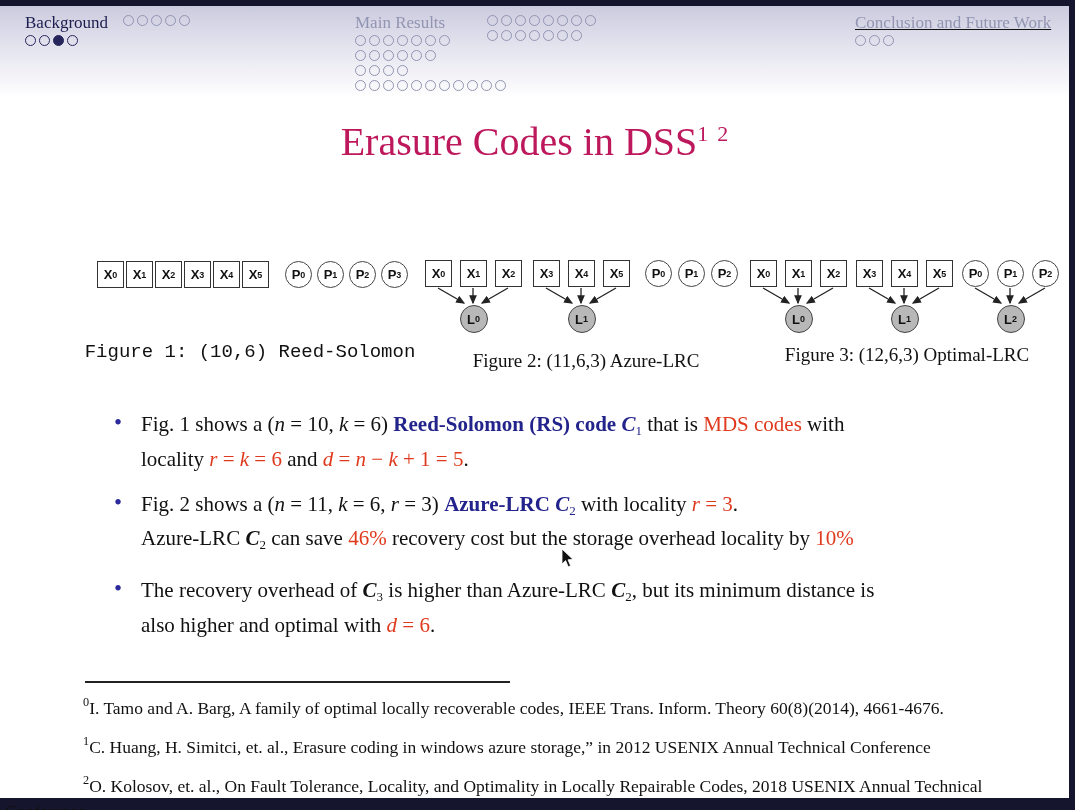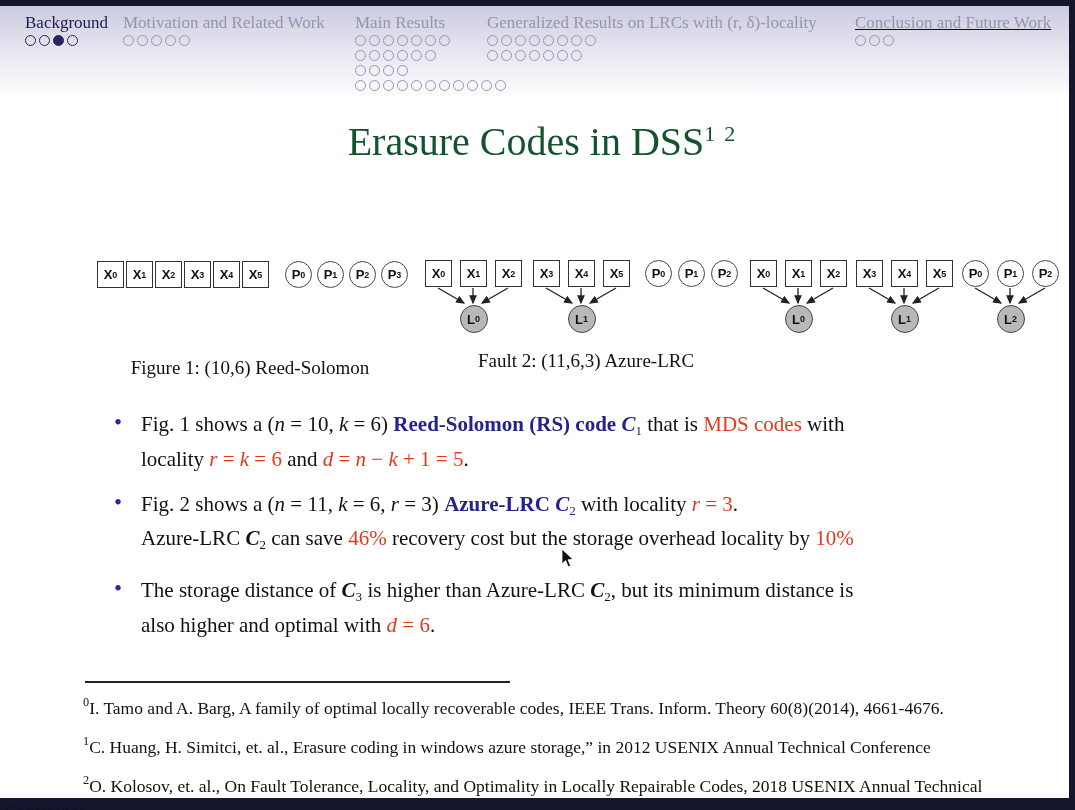--- a/index.html
+++ b/index.html
@@ -25,31 +25,31 @@
   .s0{left:25px;} .s1{left:123px;} .s2{left:355px;} .s3{left:487px;} .s4{left:855px;text-decoration:underline;}
   .sec-title{font-size:17px;color:var(--inactive);white-space:nowrap;line-height:20px;}
   .sec.active .sec-title{color:var(--deep);}
   .dot-row{height:14px;line-height:14px;margin-top:1px;white-space:nowrap;}
   .dot{display:inline-block;width:9px;height:9px;border-radius:50%;
     border:1.4px solid var(--inactive);margin-right:3px;background:transparent;}
   .sec.active .dot{border-color:#26265c;}
   .sec.active .dot.filled{background:#26265c;}
   
   .title{position:absolute;left:0;top:118px;width:1069px;text-align:center;
-    font-size:40px;color:#14532d;padding-left:7px;}
+    font-size:40px;color:#be185d;}
   .tsup{font-size:22px;vertical-align:14px;}
   .tsup2{margin-left:9px;}
   
   .fig{position:absolute;}
   .fig1{left:97px;top:261px;}
   .fig2{left:425px;top:260px;}
   .fig3{left:750px;top:260px;}
   .fig .caption{position:absolute;white-space:nowrap;transform:translateX(-50%);
     font-size:19px;color:#111;}
-  .fig1 .caption{left:153px;top:96px;}
+  .fig1 .caption{left:153px;top:80px;font-family:Liberation Mono, monospace;}
   .fig2 .caption{left:161px;top:90px;}
   .fig3 .caption{left:157px;top:84px;}
   .fnode{display:inline-flex;align-items:center;justify-content:center;
     font-family:"Liberation Sans",sans-serif;font-weight:600;font-size:13px;
     color:#111;box-sizing:border-box;}
   .fnode .ns{font-size:9px;margin-left:0px;}
   .fnode.box{width:27px;height:27px;border:1.5px solid #333;background:#fff;}
   .fnode.circle{width:27px;height:27px;border:1.4px solid #444;border-radius:50%;background:#fff;}
   .fnode.lcircle{width:28px;height:28px;border:1.4px solid #444;border-radius:50%;background:#b8b8b8;}
   .fig1-row{display:flex;align-items:center;}
@@ -102,32 +102,30 @@
 <div class="top-strip"></div>
 <div class="right-strip"></div>
 <div class="bottom-strip"></div>
 
 <div class="header" id="nav">
     <div class="sec s0 active">
       <div class="sec-title">Background</div>
       <div class="dot-row"><span class="dot"></span><span class="dot"></span><span class="dot filled"></span><span class="dot"></span></div>
     </div>
     <div class="sec s1">
-      <div class="sec-title">Motivation and Related Work</div>
       <div class="dot-row"><span class="dot"></span><span class="dot"></span><span class="dot"></span><span class="dot"></span><span class="dot"></span></div>
     </div>
     <div class="sec s2">
       <div class="sec-title">Main Results</div>
       <div class="dot-row"><span class="dot"></span><span class="dot"></span><span class="dot"></span><span class="dot"></span><span class="dot"></span><span class="dot"></span><span class="dot"></span></div>
       <div class="dot-row"><span class="dot"></span><span class="dot"></span><span class="dot"></span><span class="dot"></span><span class="dot"></span><span class="dot"></span></div>
       <div class="dot-row"><span class="dot"></span><span class="dot"></span><span class="dot"></span><span class="dot"></span></div>
       <div class="dot-row"><span class="dot"></span><span class="dot"></span><span class="dot"></span><span class="dot"></span><span class="dot"></span><span class="dot"></span><span class="dot"></span><span class="dot"></span><span class="dot"></span><span class="dot"></span><span class="dot"></span></div>
     </div>
     <div class="sec s3">
-      <div class="sec-title">Generalized Results on LRCs with (r, δ)-locality</div>
       <div class="dot-row"><span class="dot"></span><span class="dot"></span><span class="dot"></span><span class="dot"></span><span class="dot"></span><span class="dot"></span><span class="dot"></span><span class="dot"></span></div>
       <div class="dot-row"><span class="dot"></span><span class="dot"></span><span class="dot"></span><span class="dot"></span><span class="dot"></span><span class="dot"></span><span class="dot"></span></div>
     </div>
     <div class="sec s4">
       <div class="sec-title">Conclusion and Future Work</div>
       <div class="dot-row"><span class="dot"></span><span class="dot"></span><span class="dot"></span></div>
     </div>
   </div>
 
 <div class="title">
@@ -245,21 +243,21 @@
       </span>
       <span class="fnode circle">
         <span class="nb">P</span>
         <sub class="ns">1</sub>
       </span>
       <span class="fnode circle">
         <span class="nb">P</span>
         <sub class="ns">2</sub>
       </span>
     </div>
-  <div class="caption">Fault 2: (11,6,3) Azure-LRC</div>
+  <div class="caption">Figure 2: (11,6,3) Azure-LRC</div>
 </div>
 
 <div class="fig fig3">
   <div class="groups-row" id="fig3groups">
       <div class="lgroup">
         <div class="g-tops">
           <span class="fnode box">
             <span class="nb">X</span>
             <sub class="ns">0</sub>
           </span>
@@ -332,36 +330,37 @@
           <path d="M83,1 L57,16" stroke="#222" stroke-width="1.3" fill="none" marker-end="url(#ah)"></path>
         </svg>
         <div class="g-loc">
           <span class="fnode lcircle">
             <span class="nb">L</span>
             <sub class="ns">2</sub>
           </span>
         </div>
       </div>
     </div>
+  <div class="caption">Figure 3: (12,6,3) Optimal-LRC</div>
 </div>
 
 <div class="bullets" id="bullets">
     <div class="bullet">
       <span class="bmark">•</span>
       <div class="bline"><span class="sg-n">Fig. 1 shows a (</span><span class="sg-i">n</span><span class="sg-n"> = 10, </span><span class="sg-i">k</span><span class="sg-n"> = 6) </span><span class="sg-b">Reed-Solomon (RS) code </span><span class="sg-sc">C</span><span class="sg-subnav">1</span><span class="sg-n"> that is </span><span class="sg-r">MDS codes</span><span class="sg-n"> with</span></div>
       <div class="bline"><span class="sg-n">locality </span><span class="sg-ri">r</span><span class="sg-r"> = </span><span class="sg-ri">k</span><span class="sg-r"> = 6</span><span class="sg-n"> and </span><span class="sg-ri">d</span><span class="sg-r"> = </span><span class="sg-ri">n</span><span class="sg-r"> − </span><span class="sg-ri">k</span><span class="sg-r"> + 1 = 5</span><span class="sg-n">.</span></div>
     </div>
     <div class="bullet">
       <span class="bmark">•</span>
       <div class="bline"><span class="sg-n">Fig. 2 shows a (</span><span class="sg-i">n</span><span class="sg-n"> = 11, </span><span class="sg-i">k</span><span class="sg-n"> = 6, </span><span class="sg-i">r</span><span class="sg-n"> = 3) </span><span class="sg-b">Azure-LRC </span><span class="sg-sc">C</span><span class="sg-subnav">2</span><span class="sg-n"> with locality </span><span class="sg-ri">r</span><span class="sg-r"> = 3</span><span class="sg-n">.</span></div>
       <div class="bline"><span class="sg-n">Azure-LRC </span><span class="sg-scb">C</span><span class="sg-sub">2</span><span class="sg-n"> can save </span><span class="sg-r">46%</span><span class="sg-n"> recovery cost but the storage overhead locality by </span><span class="sg-r">10%</span></div>
     </div>
     <div class="bullet">
       <span class="bmark">•</span>
-      <div class="bline"><span class="sg-n">The storage distance of </span><span class="sg-scb">C</span><span class="sg-sub">3</span><span class="sg-n"> is higher than Azure-LRC </span><span class="sg-scb">C</span><span class="sg-sub">2</span><span class="sg-n">, but its minimum distance is</span></div>
+      <div class="bline"><span class="sg-n">The recovery overhead of </span><span class="sg-scb">C</span><span class="sg-sub">3</span><span class="sg-n"> is higher than Azure-LRC </span><span class="sg-scb">C</span><span class="sg-sub">2</span><span class="sg-n">, but its minimum distance is</span></div>
       <div class="bline"><span class="sg-n">also higher and optimal with </span><span class="sg-ri">d</span><span class="sg-r"> = 6</span><span class="sg-n">.</span></div>
     </div>
   </div>
 
 <div class="fn-rule"></div>
 <div class="footnotes" id="footnotes">
     <div class="fn"><span class="fn-m">0</span><span class="fn-t">I. Tamo and A. Barg, A family of optimal locally recoverable codes, IEEE Trans. Inform. Theory 60(8)(2014), 4661-4676.</span></div>
     <div class="fn"><span class="fn-m">1</span><span class="fn-t">C. Huang, H. Simitci, et. al., Erasure coding in windows azure storage,” in 2012 USENIX Annual Technical Conference</span></div>
     <div class="fn"><span class="fn-m">2</span><span class="fn-t">O. Kolosov, et. al., On Fault Tolerance, Locality, and Optimality in Locally Repairable Codes, 2018 USENIX Annual Technical Conference</span></div>
   </div>

